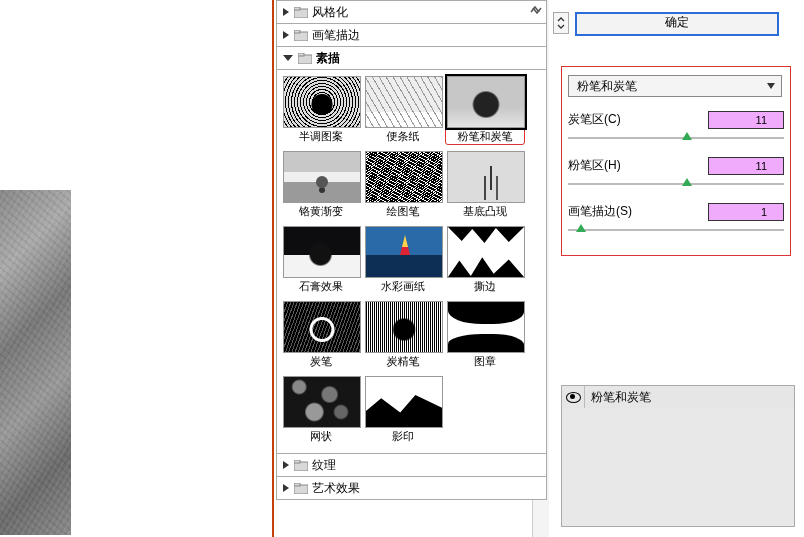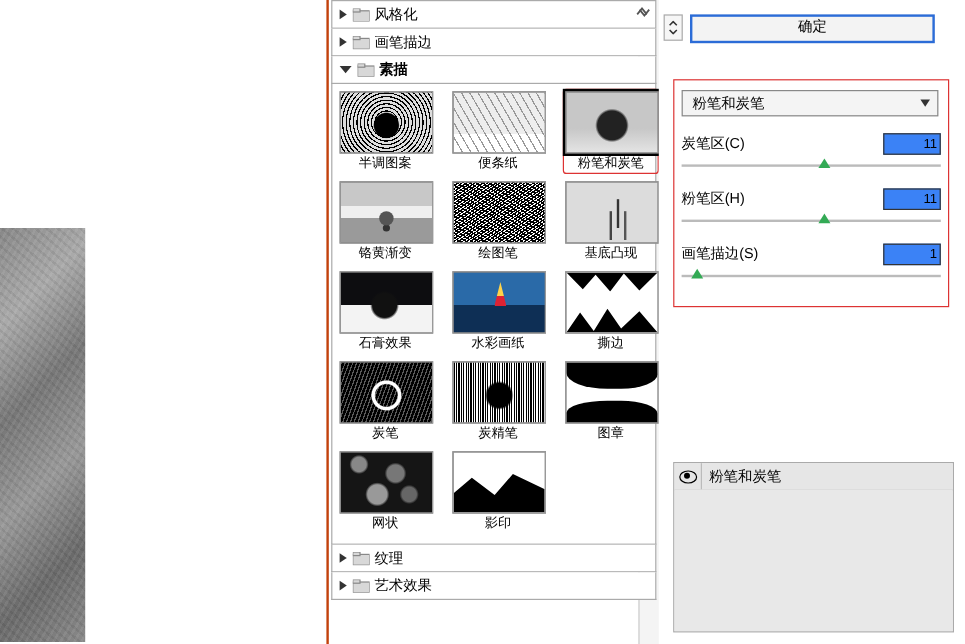--- a/index.html
+++ b/index.html
@@ -12,21 +12,21 @@
 .cat{display:flex;align-items:center;height:22px;border:1px solid #aaa;border-top:none;background:#fff;padding-left:6px;cursor:default}
 .cat:first-child{border-top:1px solid #aaa}
 .tri{display:inline-block;width:0;height:0;margin-right:5px}
 .tri.closed{border-top:4px solid transparent;border-bottom:4px solid transparent;border-left:6px solid #333}
 .tri.open{border-left:5px solid transparent;border-right:5px solid transparent;border-top:6px solid #333}
 .folder{display:inline-flex;margin-right:4px}
 .folder svg{display:block}
 .cat-label{position:relative;top:0}
 .cat.hi .cat-label{font-weight:bold}
 .thumbs{padding:6px 2px 2px 6px;border:1px solid #aaa;border-top:none;background:#fff}
-.trow{display:flex;gap:18px;margin-bottom:8px}
+.trow{display:flex;gap:6px;margin-bottom:8px}
 .th{width:76px;text-align:center}
 .tbox{width:76px;height:50px;border:1px solid #999;background:#777;position:relative;overflow:hidden}
 .th.sel .tbox{outline:2px solid #000}
 .th.sel-outer{outline:1px solid #d33;outline-offset:1px;border-radius:1px}
 .tname{margin-top:2px;font-size:11px;line-height:13px}
 .tx{position:absolute;inset:0}
 .scroll-hint{position:absolute;right:6px;top:4px;width:12px;height:12px}
 .sb{position:absolute;right:-1px;top:0;bottom:0;width:17px;background:#f4f4f4;border-left:1px solid #ccc}
 
 .art-halftone{background:radial-gradient(circle at 50% 55%,#000 0 10px,transparent 11px),repeating-radial-gradient(circle at 50% 50%,#000 0 1px,transparent 1px 3px),#ddd}
@@ -61,21 +61,21 @@
 .btnrow{position:absolute;left:26px;top:12px;display:flex;flex-direction:column;gap:20px}
 .btn{width:200px;height:20px;border:1px solid #888;background:#f3f3f3;text-align:center;line-height:19px;cursor:pointer}
 .btn.primary{border:2px solid #2b6cd7;line-height:17px}
 .toggle{position:absolute;left:4px;top:12px;width:14px;height:20px;display:flex;align-items:center;justify-content:center;border:1px solid #aaa;background:#f6f6f6;cursor:pointer}
 .params{position:absolute;left:12px;top:66px;width:230px;height:190px;border:1px solid #d33;padding:8px 6px 4px 6px;box-sizing:border-box}
 .dd{position:relative;width:214px;height:22px;border:1px solid #888;background:#f4f4f4;display:flex;align-items:center;padding-left:8px;box-sizing:border-box}
 .dd .chev{position:absolute;right:6px;top:7px;width:0;height:0;border-left:4px solid transparent;border-right:4px solid transparent;border-top:6px solid #333}
 .prow{margin-top:14px}
 .pl{display:flex;justify-content:space-between;}
 .pl label{font-size:12px}
-.pv{width:42px;height:16px;border:1px solid #333;background:#3b82f6;text-align:right;padding:0 2px;font-size:11px}
+.pv{width:42px;height:16px;border:1px solid #333;background:#f0abfc;text-align:right;padding:0 16px;font-size:11px}
 .slider{position:relative;margin-top:4px;height:10px}
 .track{position:absolute;left:0;right:0;top:4px;height:2px;background:#bbb}
 .thumb{position:absolute;top:-1px;width:0;height:0;border-left:5px solid transparent;border-right:5px solid transparent;border-bottom:8px solid #3a5}
 .layers{position:absolute;left:12px;top:385px;width:232px;height:140px;border:1px solid #aaa;background:#f0f0f0}
 .layerhead{display:flex;align-items:center;height:22px;background:#e6e6e6;border-bottom:1px solid #bbb}
 .eye{width:22px;display:flex;align-items:center;justify-content:center;border-right:1px solid #bbb;height:100%}
 .eye-icon{width:13px;height:9px;border:1px solid #000;border-radius:50%;position:relative}
 .eye-icon::after{content:"";position:absolute;left:3px;top:1px;width:5px;height:5px;border-radius:50%;background:#000}
 .layername{padding-left:6px}
 .layers-body{position:absolute;left:0;right:0;top:22px;bottom:0;background:#e8e8e8}

